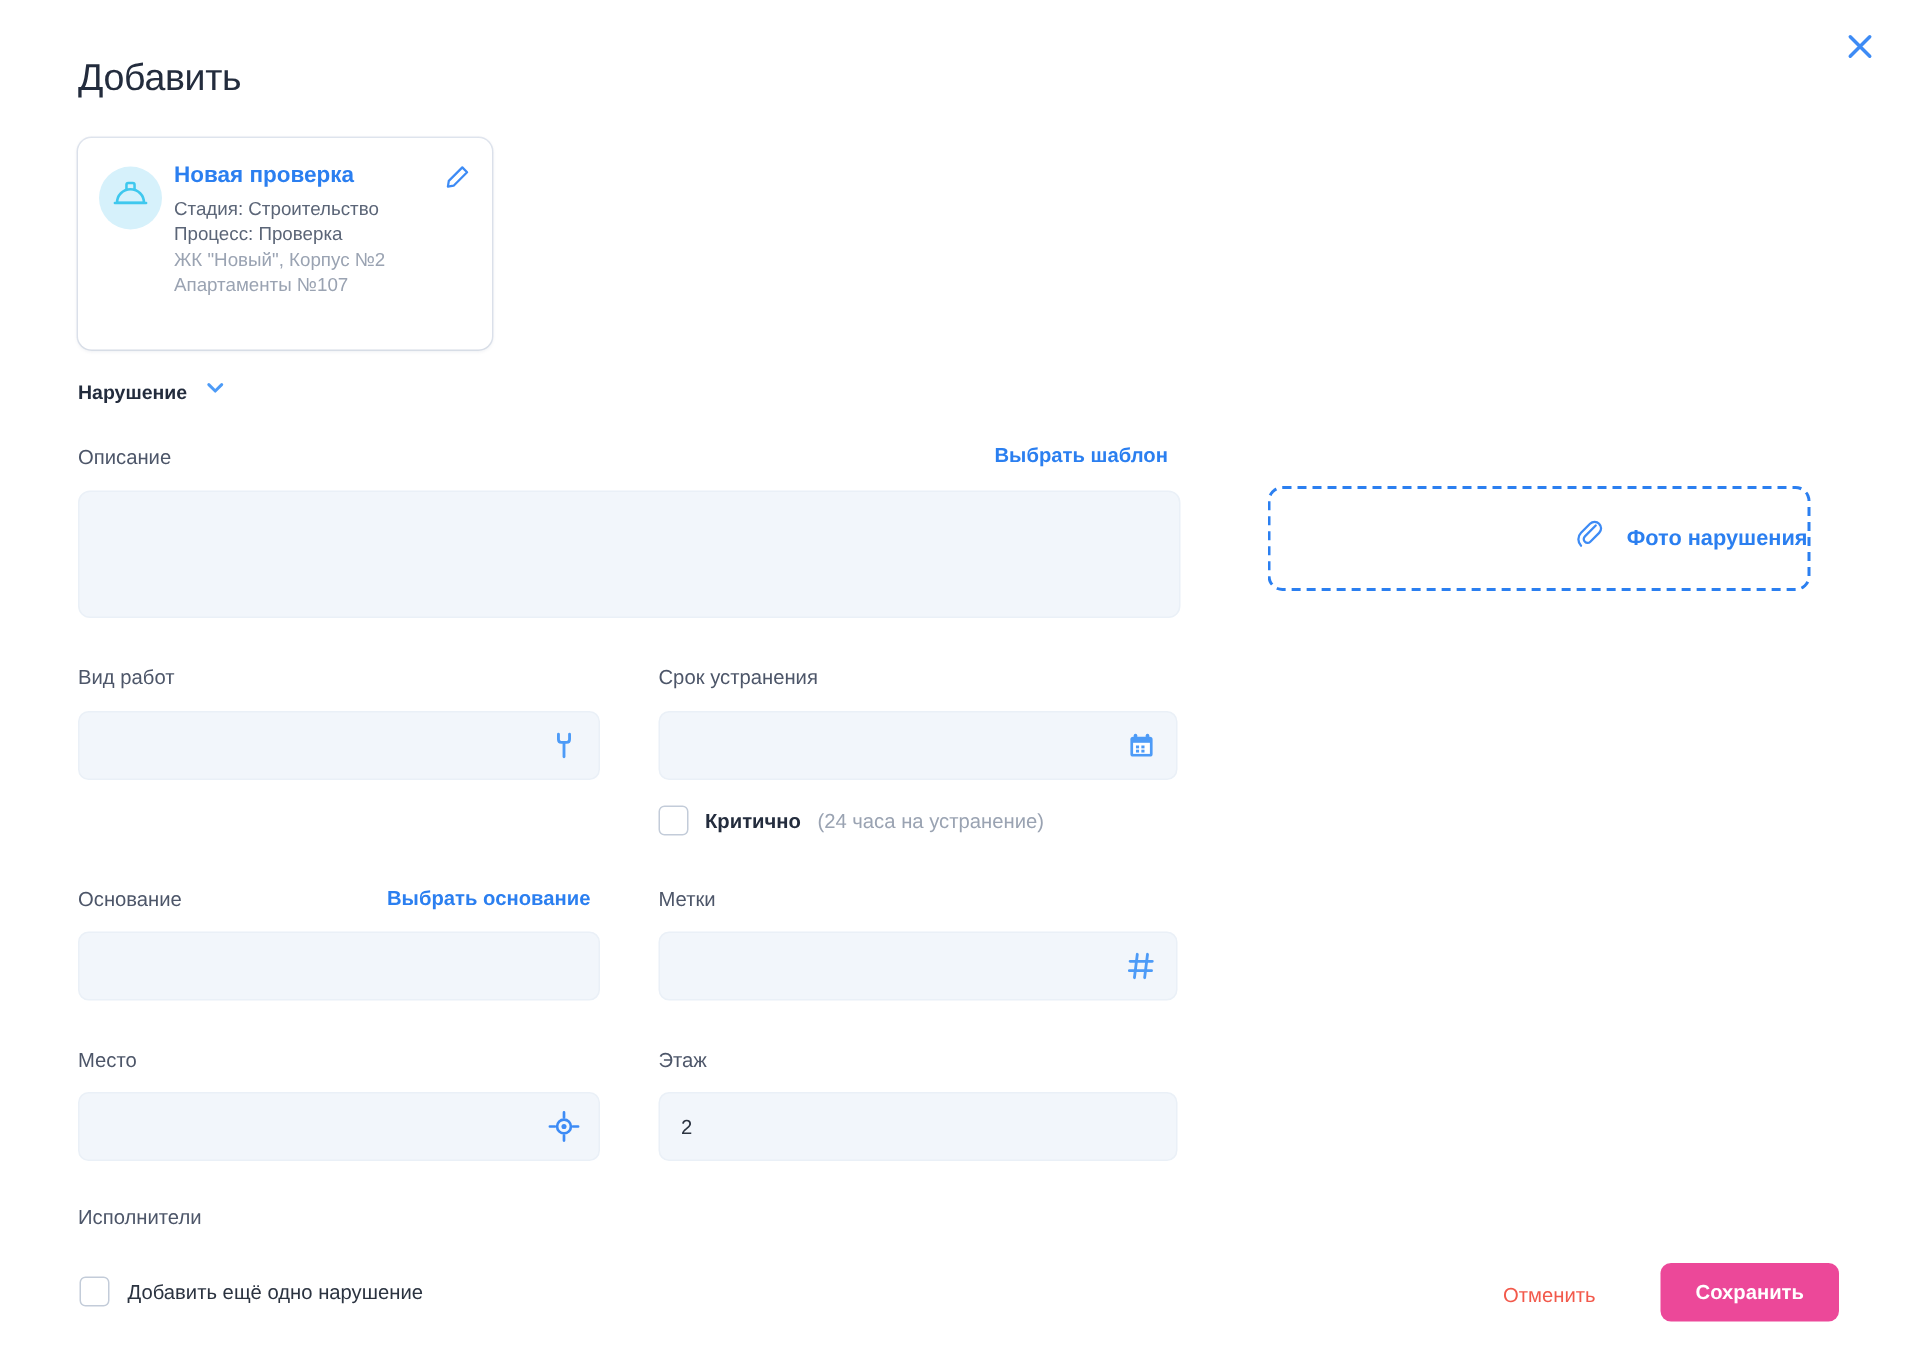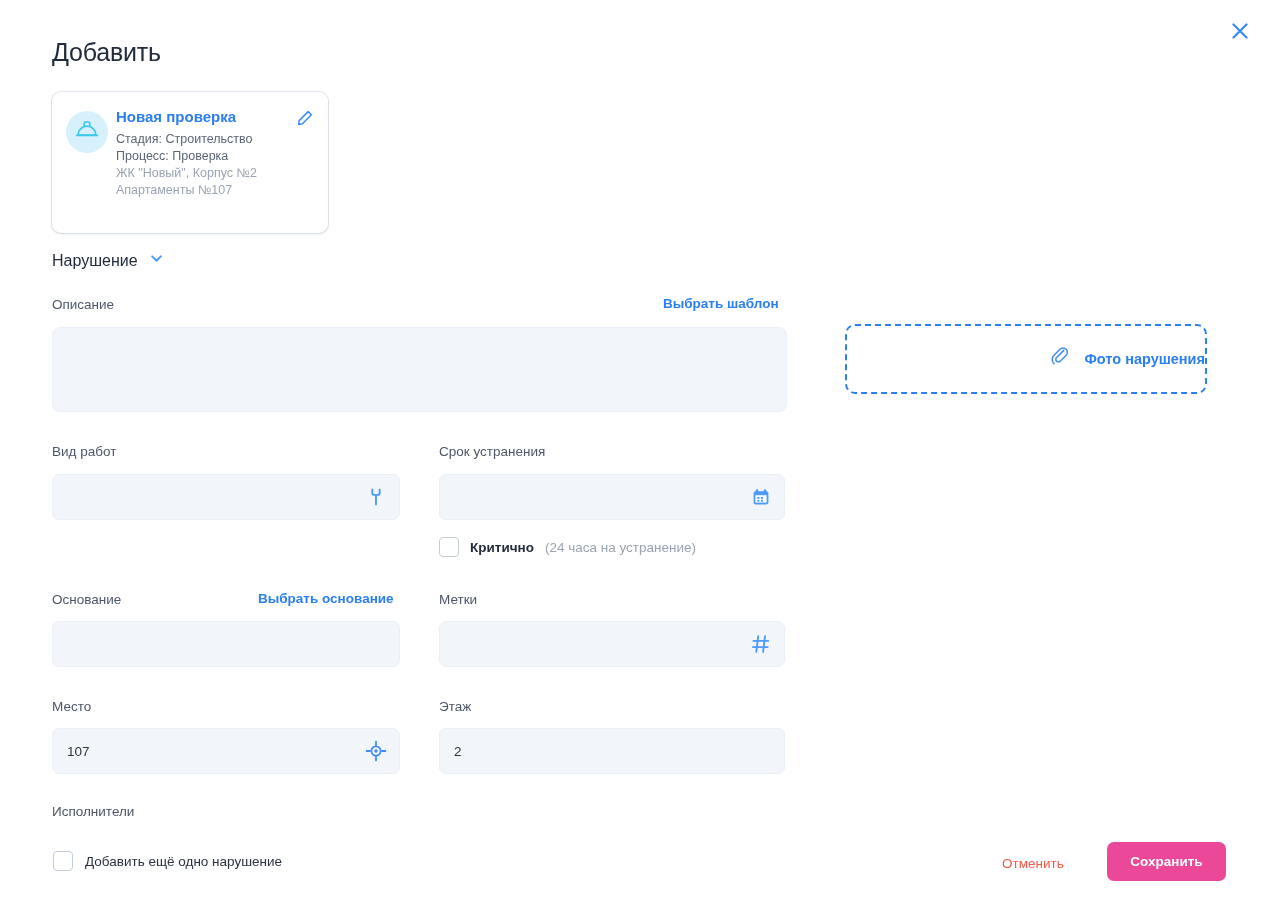--- a/index.html
+++ b/index.html
@@ -103,22 +103,22 @@
   .section-head {
     position: absolute;
     left: 52px;
     top: 251px;
     display: flex;
     align-items: center;
     gap: 11px;
     cursor: pointer;
   }
   .section-head-label {
-    font-size: 16px;
-    font-weight: normal;
+    font-size: 13px;
+    font-weight: bold;
     color: #232c3d;
   }
 
   
   .field-label {
     font-size: 13.5px;
     color: #4d5669;
     line-height: 18px;
   }
   .link {
@@ -383,21 +383,20 @@
   <span class="value"></span>
   <span class="input-icon">
     <svg width="22" height="22" viewBox="0 0 22 22" fill="none">
       <path d="M8.2 3.2 L6.3 18.8 M15.0 3.2 L13.1 18.8 M3.4 7.9 L18.2 7.9 M2.9 14.1 L17.7 14.1" stroke="#4d9bf7" stroke-width="1.9" stroke-linecap="round"></path>
     </svg>
   </span>
 </div>
 
 <div class="field-label lbl-place">Место</div>
 <div class="input-box box-place">
-  <span class="value">107</span>
   <span class="input-icon">
     <svg width="22" height="22" viewBox="0 0 22 22" fill="none">
       <circle cx="11" cy="11" r="4.6" stroke="#3d8bf5" stroke-width="1.8" fill="none"></circle>
       <circle cx="11" cy="11" r="1.7" fill="#3d8bf5"></circle>
       <path d="M11 1.6 L11 5.0 M11 17.0 L11 20.4 M1.6 11 L5.0 11 M17.0 11 L20.4 11" stroke="#3d8bf5" stroke-width="1.8" stroke-linecap="round"></path>
     </svg>
   </span>
 </div>
 
 <div class="field-label lbl-floor">Этаж</div>

